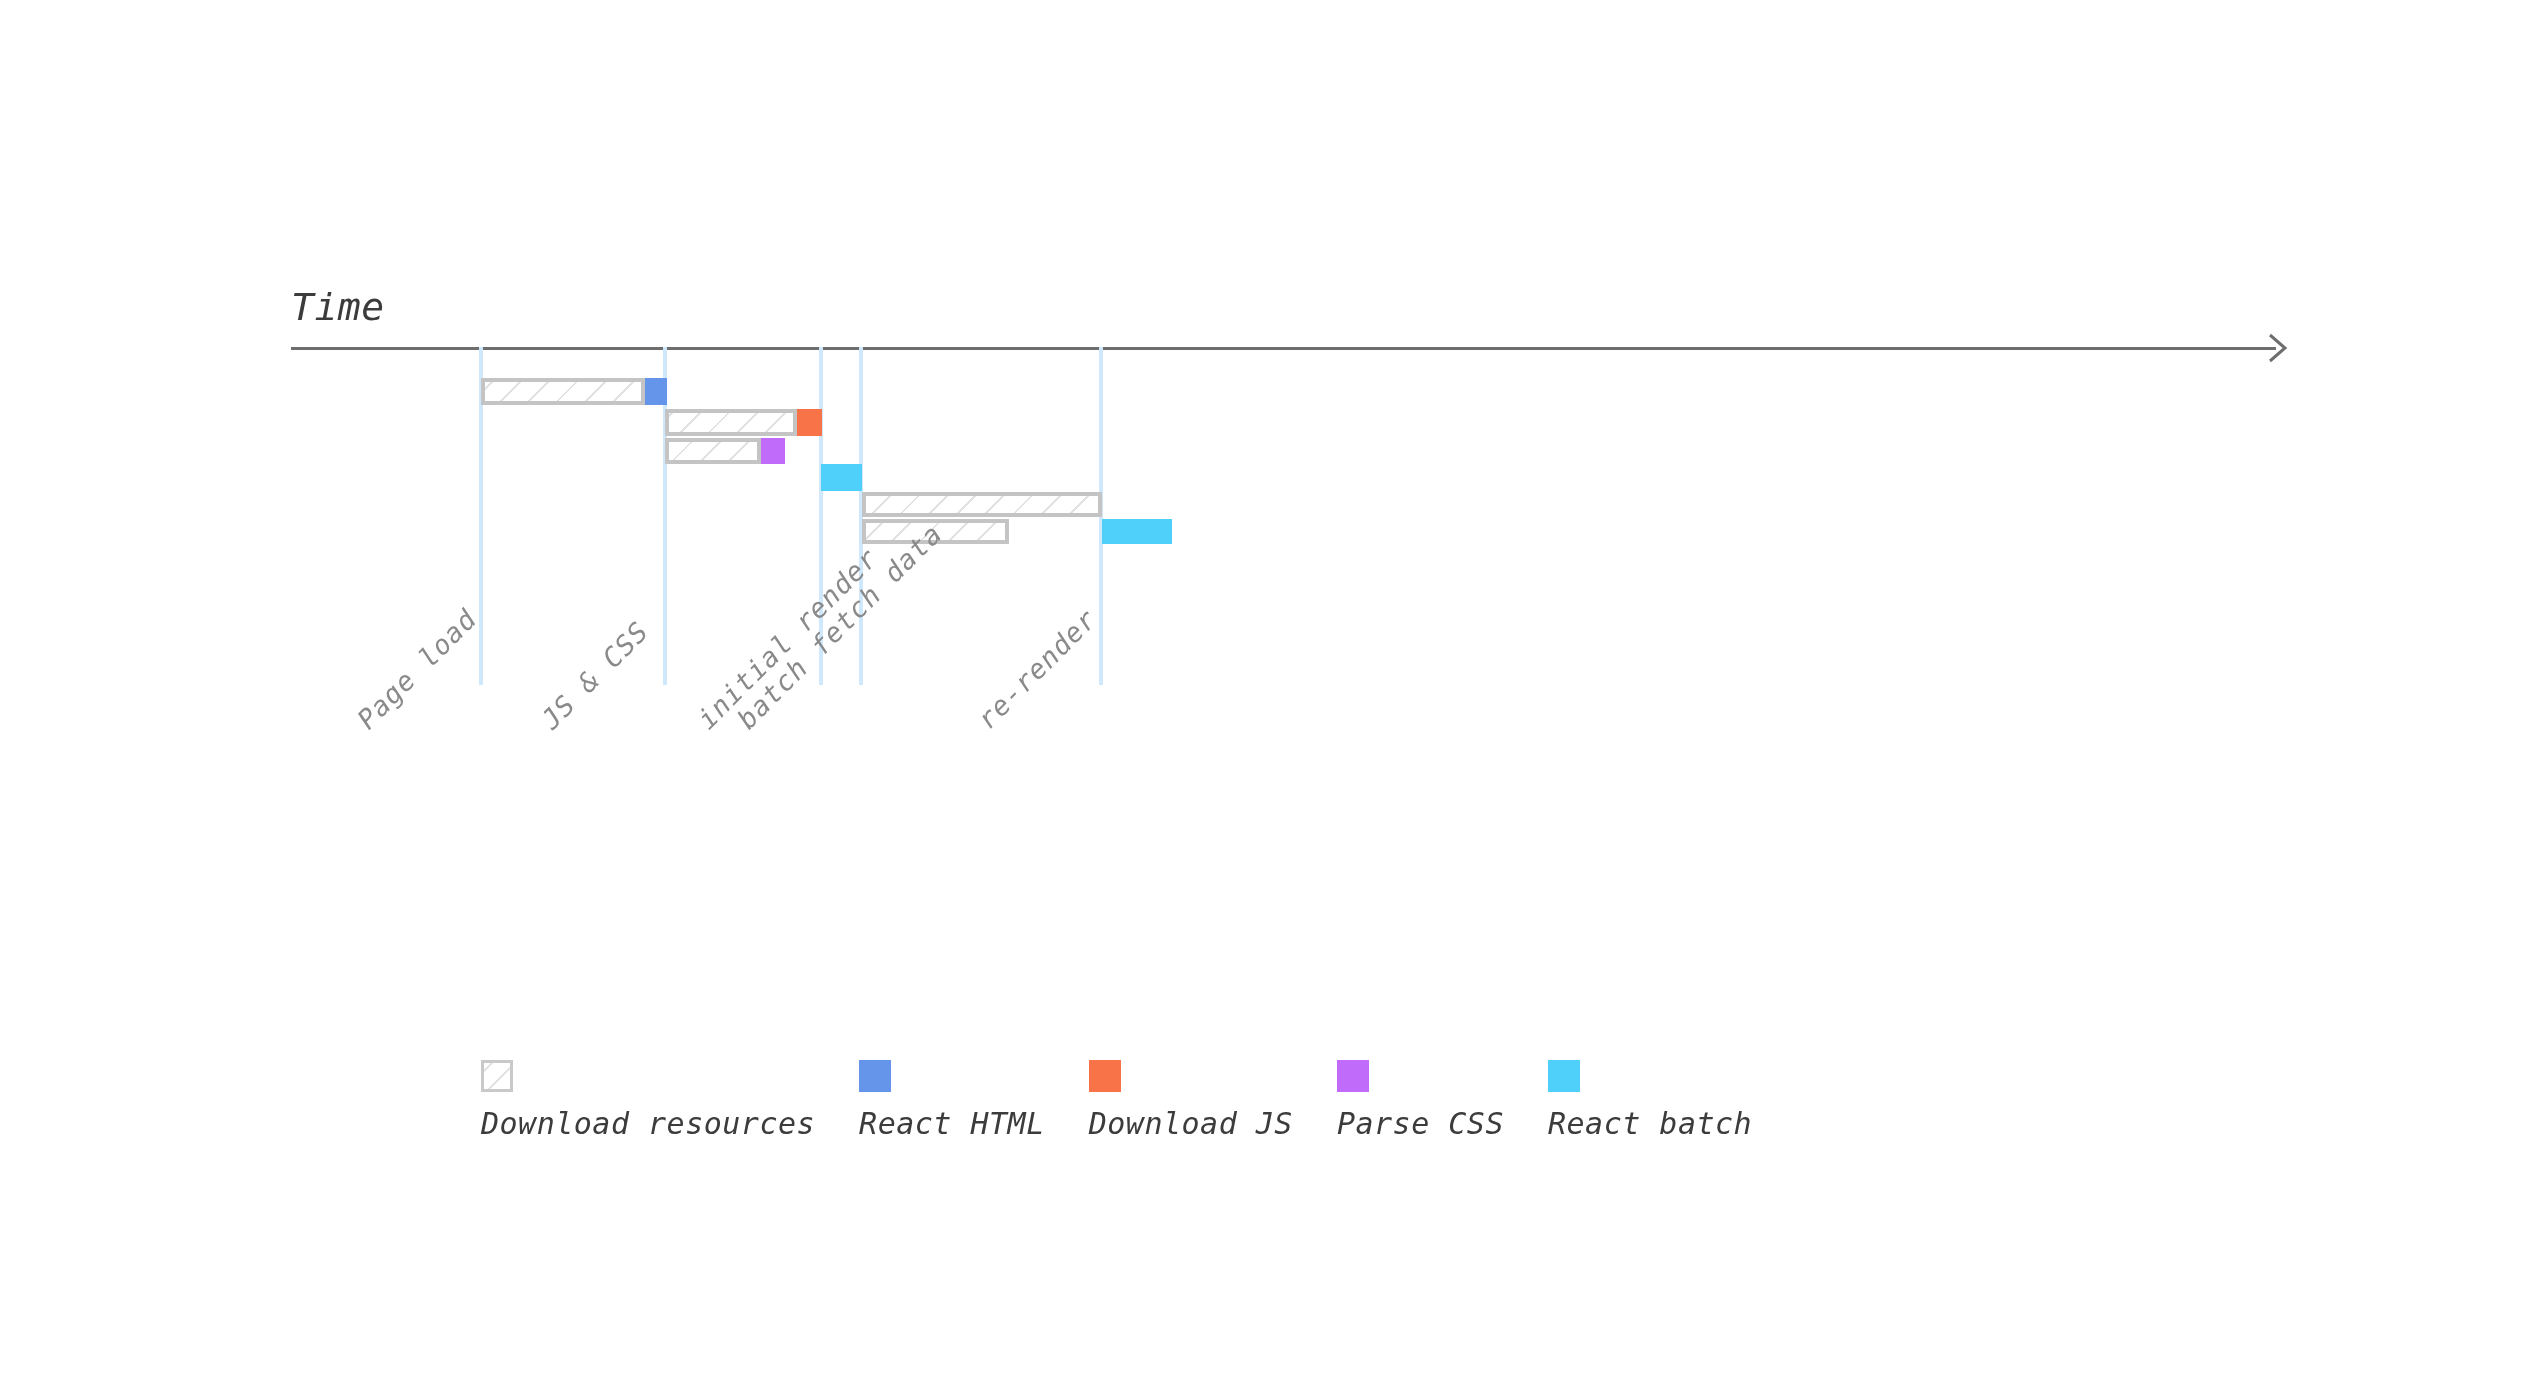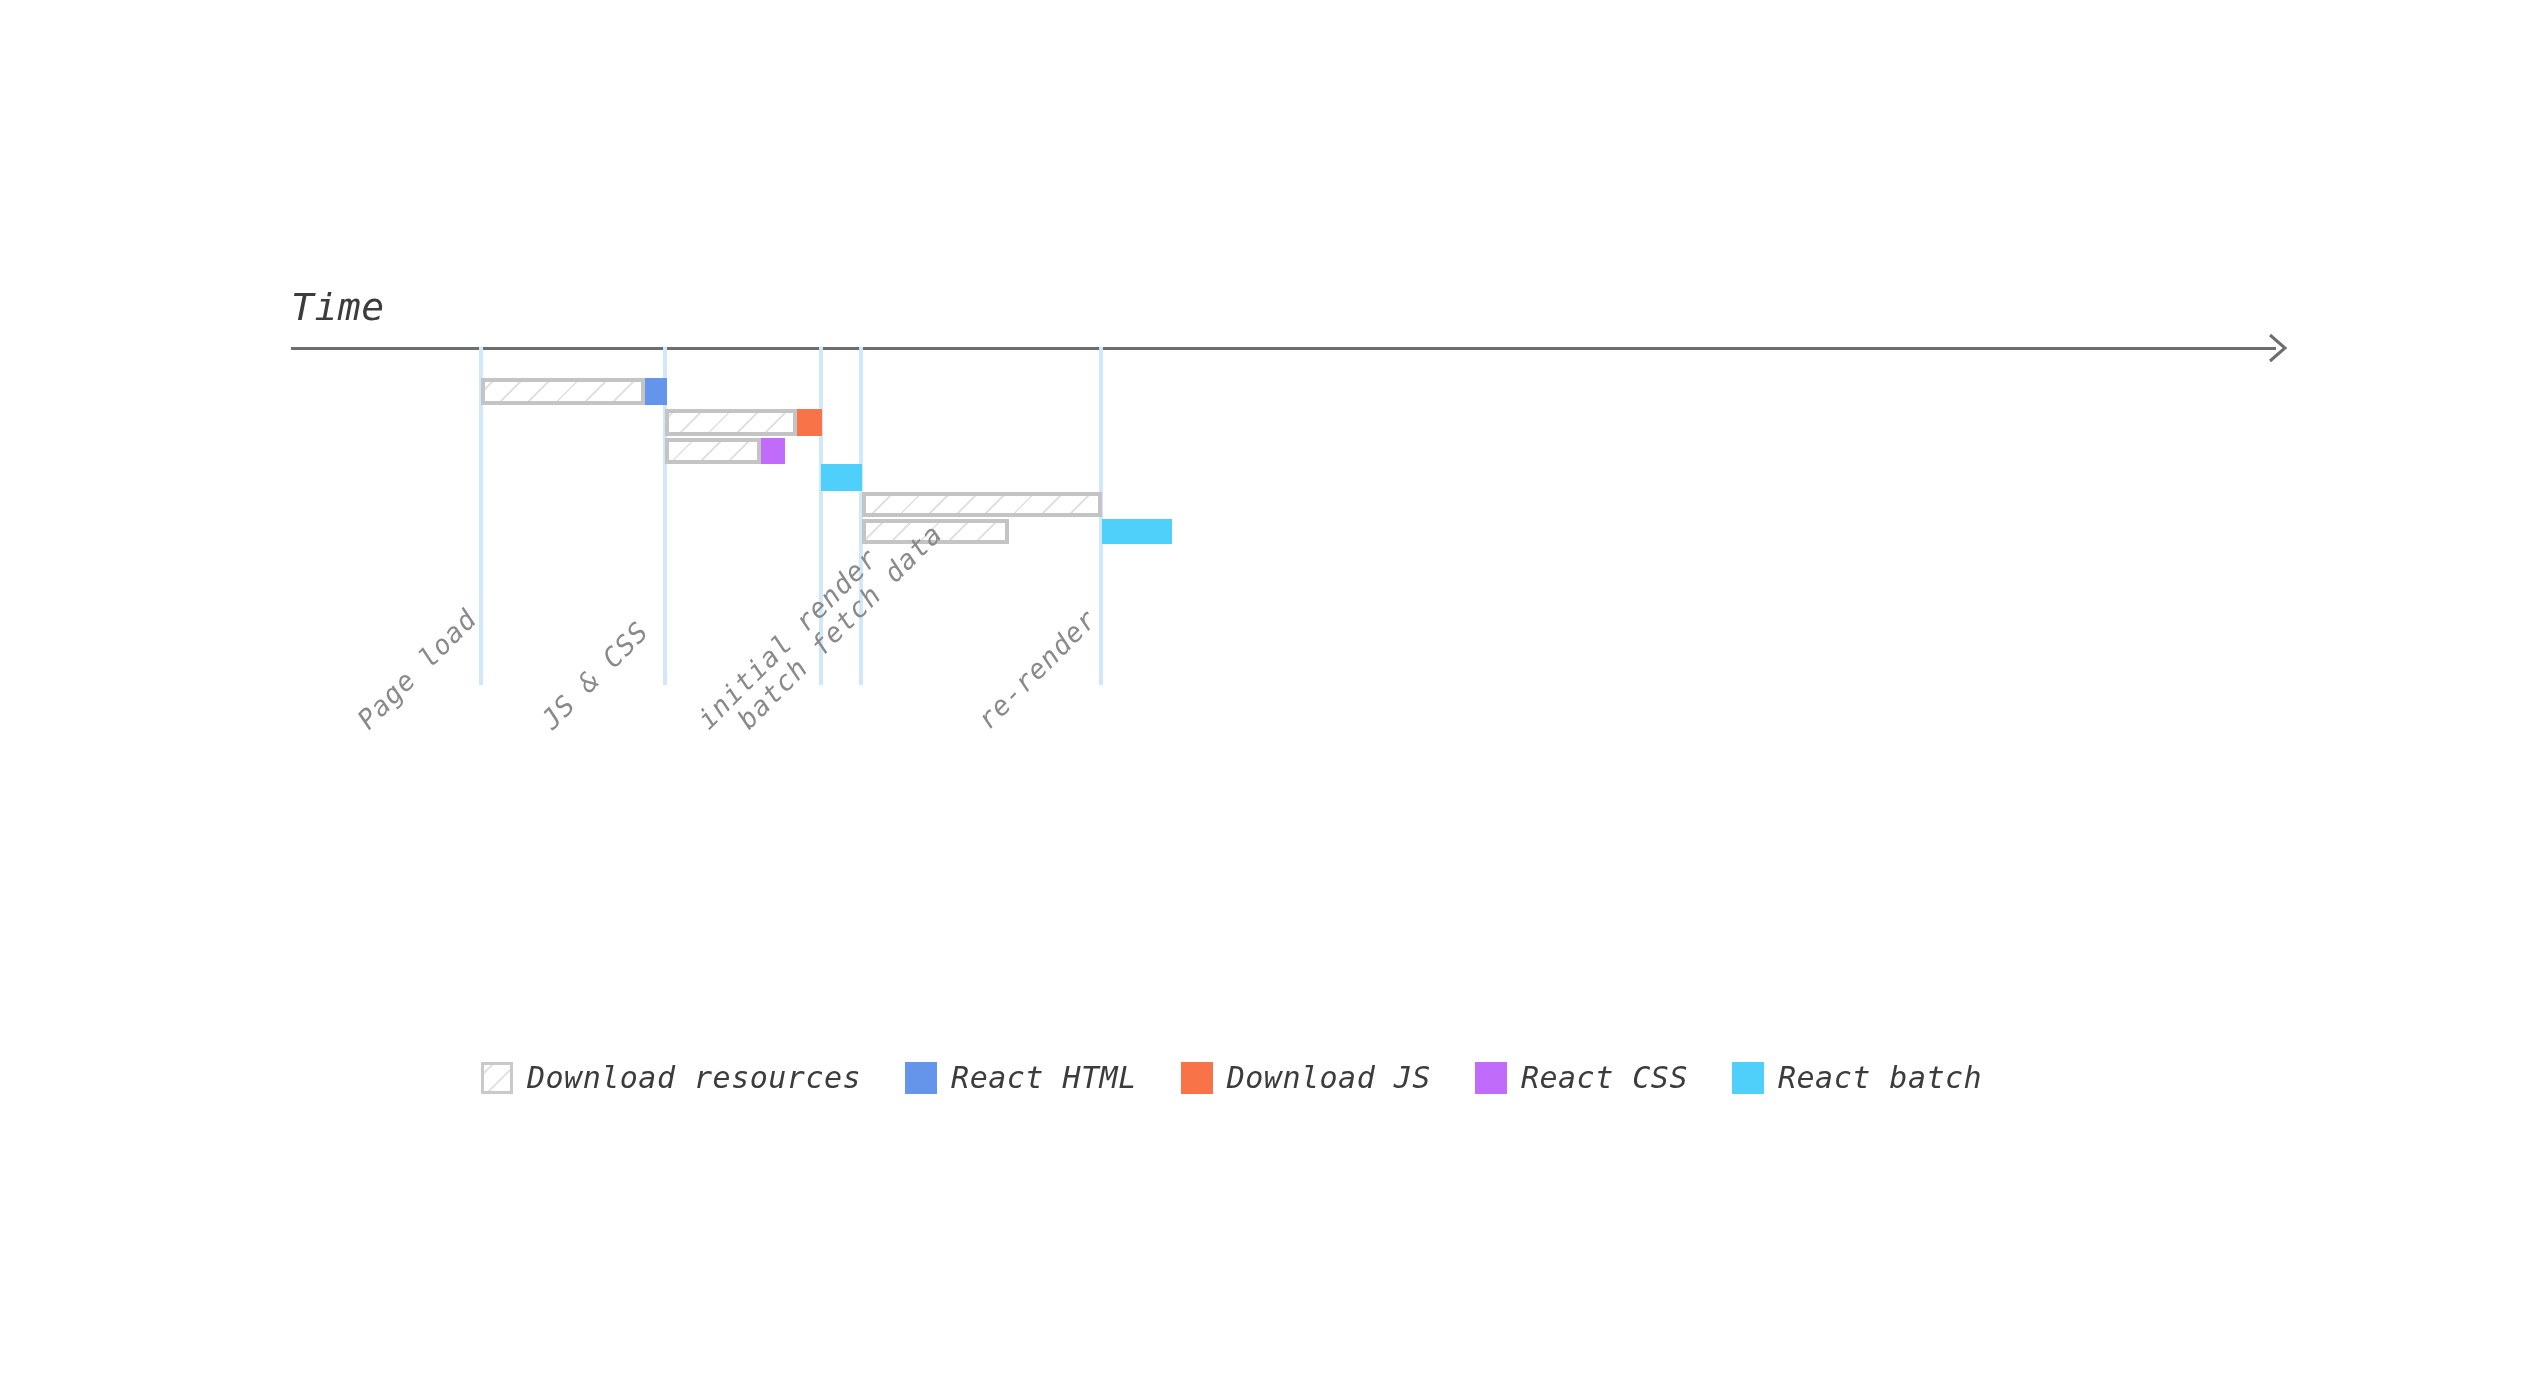--- a/index.html
+++ b/index.html
@@ -97,22 +97,22 @@
     position: absolute;
     left: 465px;
     top: 1060px;
     display: flex;
     flex-direction: row;
     align-items: center;
     gap: 44px;
   }
   .legend-item {
     display: flex;
-    flex-direction: row;
-    align-items: center;
+    flex-direction: column;
+    align-items: flex-start;
     gap: 14px;
   }
   .legend-swatch {
     width: 32px;
     height: 32px;
     box-sizing: border-box;
     flex: none;
   }
   .legend-swatch.hatched {
     border: 3px solid #c9c9c9;
@@ -183,21 +183,21 @@
       <div class="legend-item">
         <span class="legend-swatch" style="background: rgb(100, 149, 235);"></span>
         <span class="legend-label">React HTML</span>
       </div>
       <div class="legend-item">
         <span class="legend-swatch" style="background: rgb(249, 115, 72);"></span>
         <span class="legend-label">Download JS</span>
       </div>
       <div class="legend-item">
         <span class="legend-swatch" style="background: rgb(192, 107, 250);"></span>
-        <span class="legend-label">React CSS</span>
+        <span class="legend-label">Parse CSS</span>
       </div>
       <div class="legend-item">
         <span class="legend-swatch" style="background: rgb(79, 208, 251);"></span>
         <span class="legend-label">React batch</span>
       </div>
     </div>
 
 </div>
 
 </body></html>

